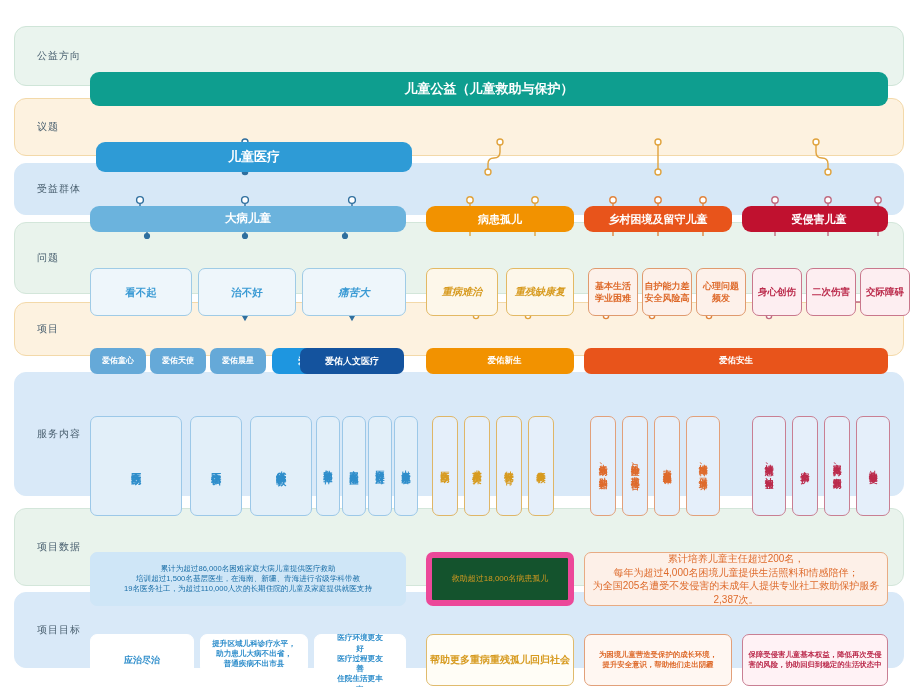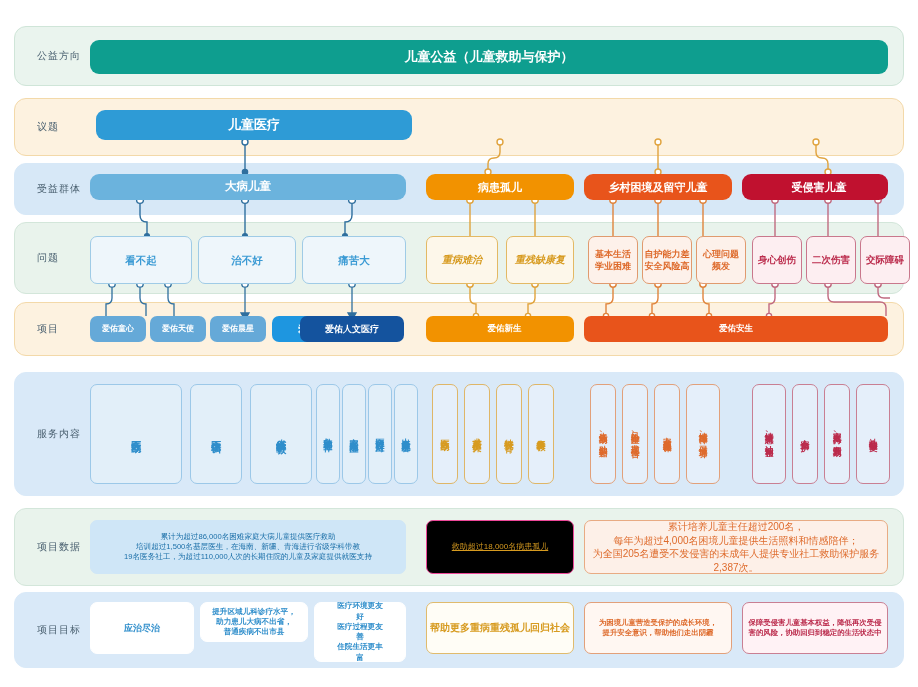--- a/index.html
+++ b/index.html
@@ -24,20 +24,21 @@
   .b-green2 { background:#e9f3ec; border-color:#d3e6da; }
   .b-orange { background:#fdf2e0; border-color:#f3d9a9; }
   .b-blue   { background:#d7e8f7; border-color:#d7e8f7; }
   .b-blue2  { background:#d9e9f8; border-color:#d9e9f8; }
 
   
   .node {
     position:absolute; display:flex; align-items:center; justify-content:center;
     text-align:center; border-radius:7px; line-height:1.35;
     font-weight:bold;
+    margin-top:32px;
   }
   .node.soft { border-radius:9px; }
 
   
   .fill-teal   { background:#0e9e8f; color:#fff; }
   .fill-blue   { background:#2e9bd6; color:#fff; }
   .fill-blue-l { background:#6bb3dd; color:#fff; }
   .fill-blue-m { background:#1e96e0; color:#fff; }
   .fill-blue-d { background:#14539e; color:#fff; }
   .fill-blue-s { background:#65a9d8; color:#fff; }
@@ -52,21 +53,21 @@
   .out-gold-p { background:#e5effa; border:1px solid #dfb667; color:#d79b20; }
   .out-orange { background:#fdf1ea; border:1px solid #e09a6e; color:#de6a2b; }
   .out-orange-p{ background:#e5effa; border:1px solid #e2a07a; color:#de6a2b; }
   .out-red    { background:#fdeef1; border:1px solid #c9778c; color:#bb2b4c; }
   .out-red-p  { background:#e5effa; border:1px solid #c97f93; color:#bb2b4c; }
   .out-white  { background:#ffffff; border:1px solid #ffffff; color:#2f8ecb; }
   .out-white-g{ background:#fffdf6; border:1px solid #e0bb6d; color:#d79b20; }
   .out-white-o{ background:#fff7f2; border:1px solid #e2a07a; color:#de6a2b; }
   .out-white-r{ background:#fff2f5; border:1px solid #c97f93; color:#bb2b4c; }
   .data-blue  { background:#cfe6f7; border:1px solid #cfe6f7; color:#1b6fa8; }
-  .data-gold  { background:#000000; border:1px solid #ec4899; color:#d79b20;text-decoration:underline; }
+  .data-gold  { background:#14532d; border:6px solid #ec4899; color:#d79b20; }
   .data-org   { background:#fdf0e8; border:1px solid #e8ab83; color:#de6a2b; }
 
   
   .vert { writing-mode:vertical-rl; text-orientation:upright; letter-spacing:1px; }
 
   svg.wires { position:absolute; left:0; top:0; width:918px; height:687px; pointer-events:none; }
 </style>
 </head>
 <body>
 
@@ -199,21 +200,21 @@
 
   <div class="node fill-blue soft" style="left:96px; top:110px; width:316px; height:30px; font-size:13px;">儿童医疗</div>
 
   <div class="node fill-blue-l soft" style="left:90px; top:174px; width:316px; height:26px; font-size:11.5px;">大病儿童</div>
   <div class="node fill-orange soft" style="left:426px; top:174px; width:148px; height:26px; font-size:11px;">病患孤儿</div>
   <div class="node fill-orange-d soft" style="left:584px; top:174px; width:148px; height:26px; font-size:11px;">乡村困境及留守儿童</div>
   <div class="node fill-red soft" style="left:742px; top:174px; width:146px; height:26px; font-size:11px;padding-left:8px;">受侵害儿童</div>
 
   <div class="node out-blue" style="left:90px; top:236px; width:102px; height:48px; font-size:10.5px;">看不起</div>
   <div class="node out-blue" style="left:198px; top:236px; width:98px; height:48px; font-size:10.5px;">治不好</div>
-  <div class="node out-blue" style="left:302px; top:236px; width:104px; height:48px; font-size:10.5px;">痛苦大</div>
+  <div class="node out-blue" style="left:302px; top:236px; width:104px; height:48px; font-size:10.5px;font-style:italic;">痛苦大</div>
 
   <div class="node out-gold" style="left:426px; top:236px; width:72px; height:48px; font-size:10px;">重病难治</div>
   <div class="node out-gold" style="left:506px; top:236px; width:68px; height:48px; font-size:10px;">重残缺康复</div>
 
   <div class="node out-orange multiline" style="left:588px; top:236px; width:50px; height:48px; font-size:9px; white-space:pre-line;">基本生活
 学业困难</div>
   <div class="node out-orange multiline" style="left:642px; top:236px; width:50px; height:48px; font-size:9px; white-space:pre-line;">自护能力差
 安全风险高</div>
   <div class="node out-orange multiline" style="left:696px; top:236px; width:50px; height:48px; font-size:9px; white-space:pre-line;">心理问题
 频发</div>

